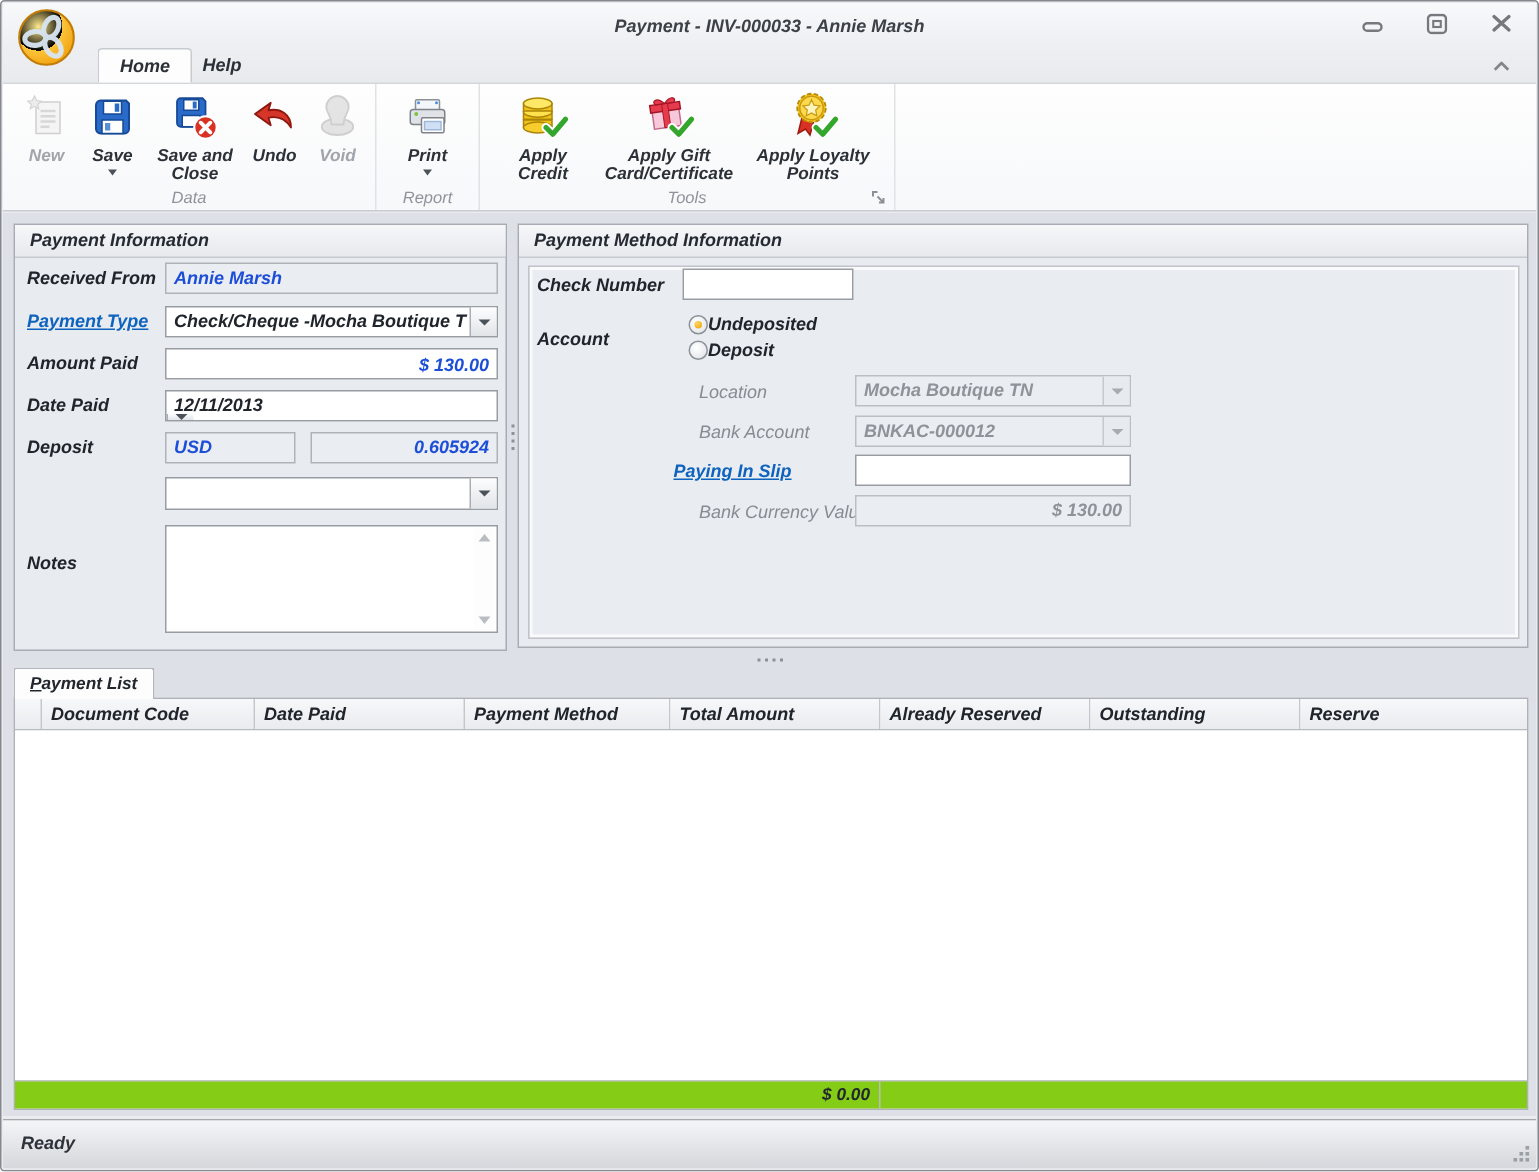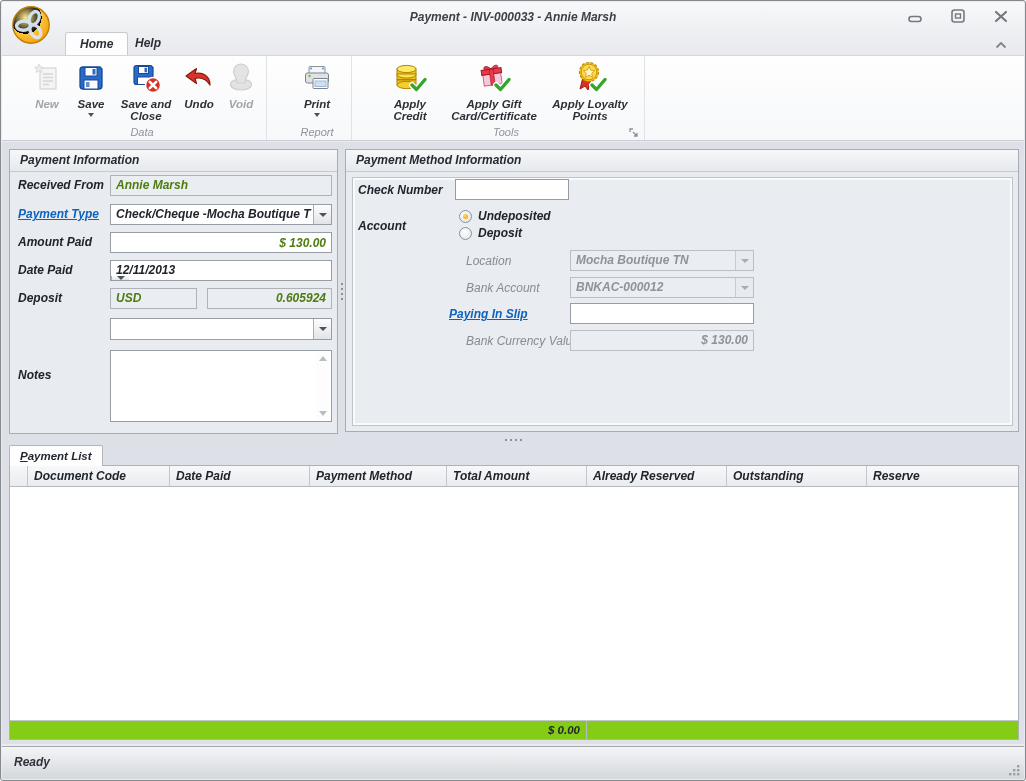--- a/index.html
+++ b/index.html
@@ -27,21 +27,21 @@
                  border-radius:3px 3px 0 0; z-index:5; }
   .tab-home { left:63px; }
   .tab-help { left:119px; }
   .chevron-btn { position:absolute; right:14px; top:5px; width:16px; height:14px; cursor:pointer; }
 
   
   .ribbon { position:absolute; left:1px; top:54px; right:1px; height:86px;
             background:linear-gradient(#fefefe,#f7f8fa); border-top:1px solid #d4d7da;
             border-bottom:1px solid #c9ccd1; display:flex; }
   .rgroup { position:relative; display:flex; align-items:flex-start; padding:3px 4px 16px 4px;
-            border-right:1px solid #e0e2e6;margin-left:16px; }
+            border-right:1px solid #e0e2e6; }
   .rgroup-label { position:absolute; left:0; right:0; bottom:2px; text-align:center;
                   font-size:11px; color:#8f949b; }
   .rbtn { display:flex; flex-direction:column; align-items:center; padding-top:2px;
           border-radius:2px; cursor:pointer; }
   .rbtn .ricon { width:34px; height:34px; display:grid; place-items:center; }
   .rbtn .rlabel { font-size:11.5px; font-weight:700; color:#2c3138; line-height:12px;
                   text-align:center; margin-top:3px; }
   .rbtn.disabled { cursor:default; }
   .rbtn.disabled .rlabel { color:#a0a5ab; }
   .rbtn.disabled .ricon { opacity:.45; filter:grayscale(1); }
@@ -56,39 +56,39 @@
   .panel-hdr { height:22px; background:linear-gradient(#f6f7f9,#e6e9ed);
                border-bottom:1px solid #c6c9ce; line-height:21px; padding-left:10px;
                font-size:12px; font-weight:700; color:#262b33; }
   .plabel { position:absolute; font-size:12px; font-weight:700; color:#20252c; white-space:nowrap; }
   .plabel.dim { color:#878c93; font-weight:400; }
   .plink { position:absolute; font-size:12px; font-weight:700; color:#0e63be;
            text-decoration:underline; cursor:pointer; white-space:nowrap; }
 
   .fld { position:absolute; height:21px; border:1px solid #989da3; background:#fff;
          font-family:"Liberation Sans",sans-serif; font-style:italic; font-weight:700;
-         font-size:12px; color:#4d7c0f; padding:0 5px; line-height:19px; }
+         font-size:12px; color:#1d4ed8; padding:0 5px; line-height:19px; }
   .fld.ro { background:#eaedf1; border-color:#afb3b8; }
   .fld.dis { background:#eaedf1; border-color:#bbbfc4; color:#8e939a; }
   .fld.num { text-align:right; }
   input.fld { outline:none; }
 
   .combo { position:absolute; height:21px; border:1px solid #989da3; background:#fff; display:flex; }
   .combo .ctext { flex:1; font-size:12px; font-weight:700; color:#20252c; padding:0 5px;
                   line-height:19px; white-space:nowrap; overflow:hidden; }
   .combo .cbtn { width:18px; border-left:1px solid #aaaeb3;
                  background:linear-gradient(#fdfdfe,#e1e4e8); display:grid; place-items:center; cursor:pointer; }
   .combo .cbtn i { width:0; height:0; border-left:4px solid transparent; border-right:4px solid transparent;
                    border-top:4.5px solid #4c525a; }
   .combo.dis { background:#eaedf1; border-color:#bbbfc4; }
   .combo.dis .ctext { color:#8e939a; }
   .combo.dis .cbtn { background:#e7eaee; border-left-color:#c6cacf; cursor:default; }
   .combo.dis .cbtn i { border-top-color:#a7acb2; }
 
-  .radio { position:absolute; display:flex; align-items:center; gap:6px; cursor:pointer; }
+  .radio { position:absolute; display:flex; align-items:center; gap:0; cursor:pointer; }
   .radio .dot { width:13px; height:13px; border-radius:50%; border:1px solid #8d9298;
                 background:radial-gradient(circle at 40% 35%, #ffffff, #dde1e6); position:relative; }
   .radio.sel .dot::after { content:""; position:absolute; left:3px; top:3px; width:5px; height:5px;
                 border-radius:50%; background:radial-gradient(circle at 35% 30%, #ffd65e, #ee9f00); }
   .radio .rl { font-size:12px; font-weight:700; color:#20252c; }
 
   .notes { position:absolute; border:1px solid #989da3; background:#fff; }
   .notes .sb { position:absolute; right:1px; top:1px; bottom:1px; width:14px; background:#fdfdfe; }
   .tri-up, .tri-dn { position:absolute; left:3px; width:0; height:0;
                      border-left:4.5px solid transparent; border-right:4.5px solid transparent; }

